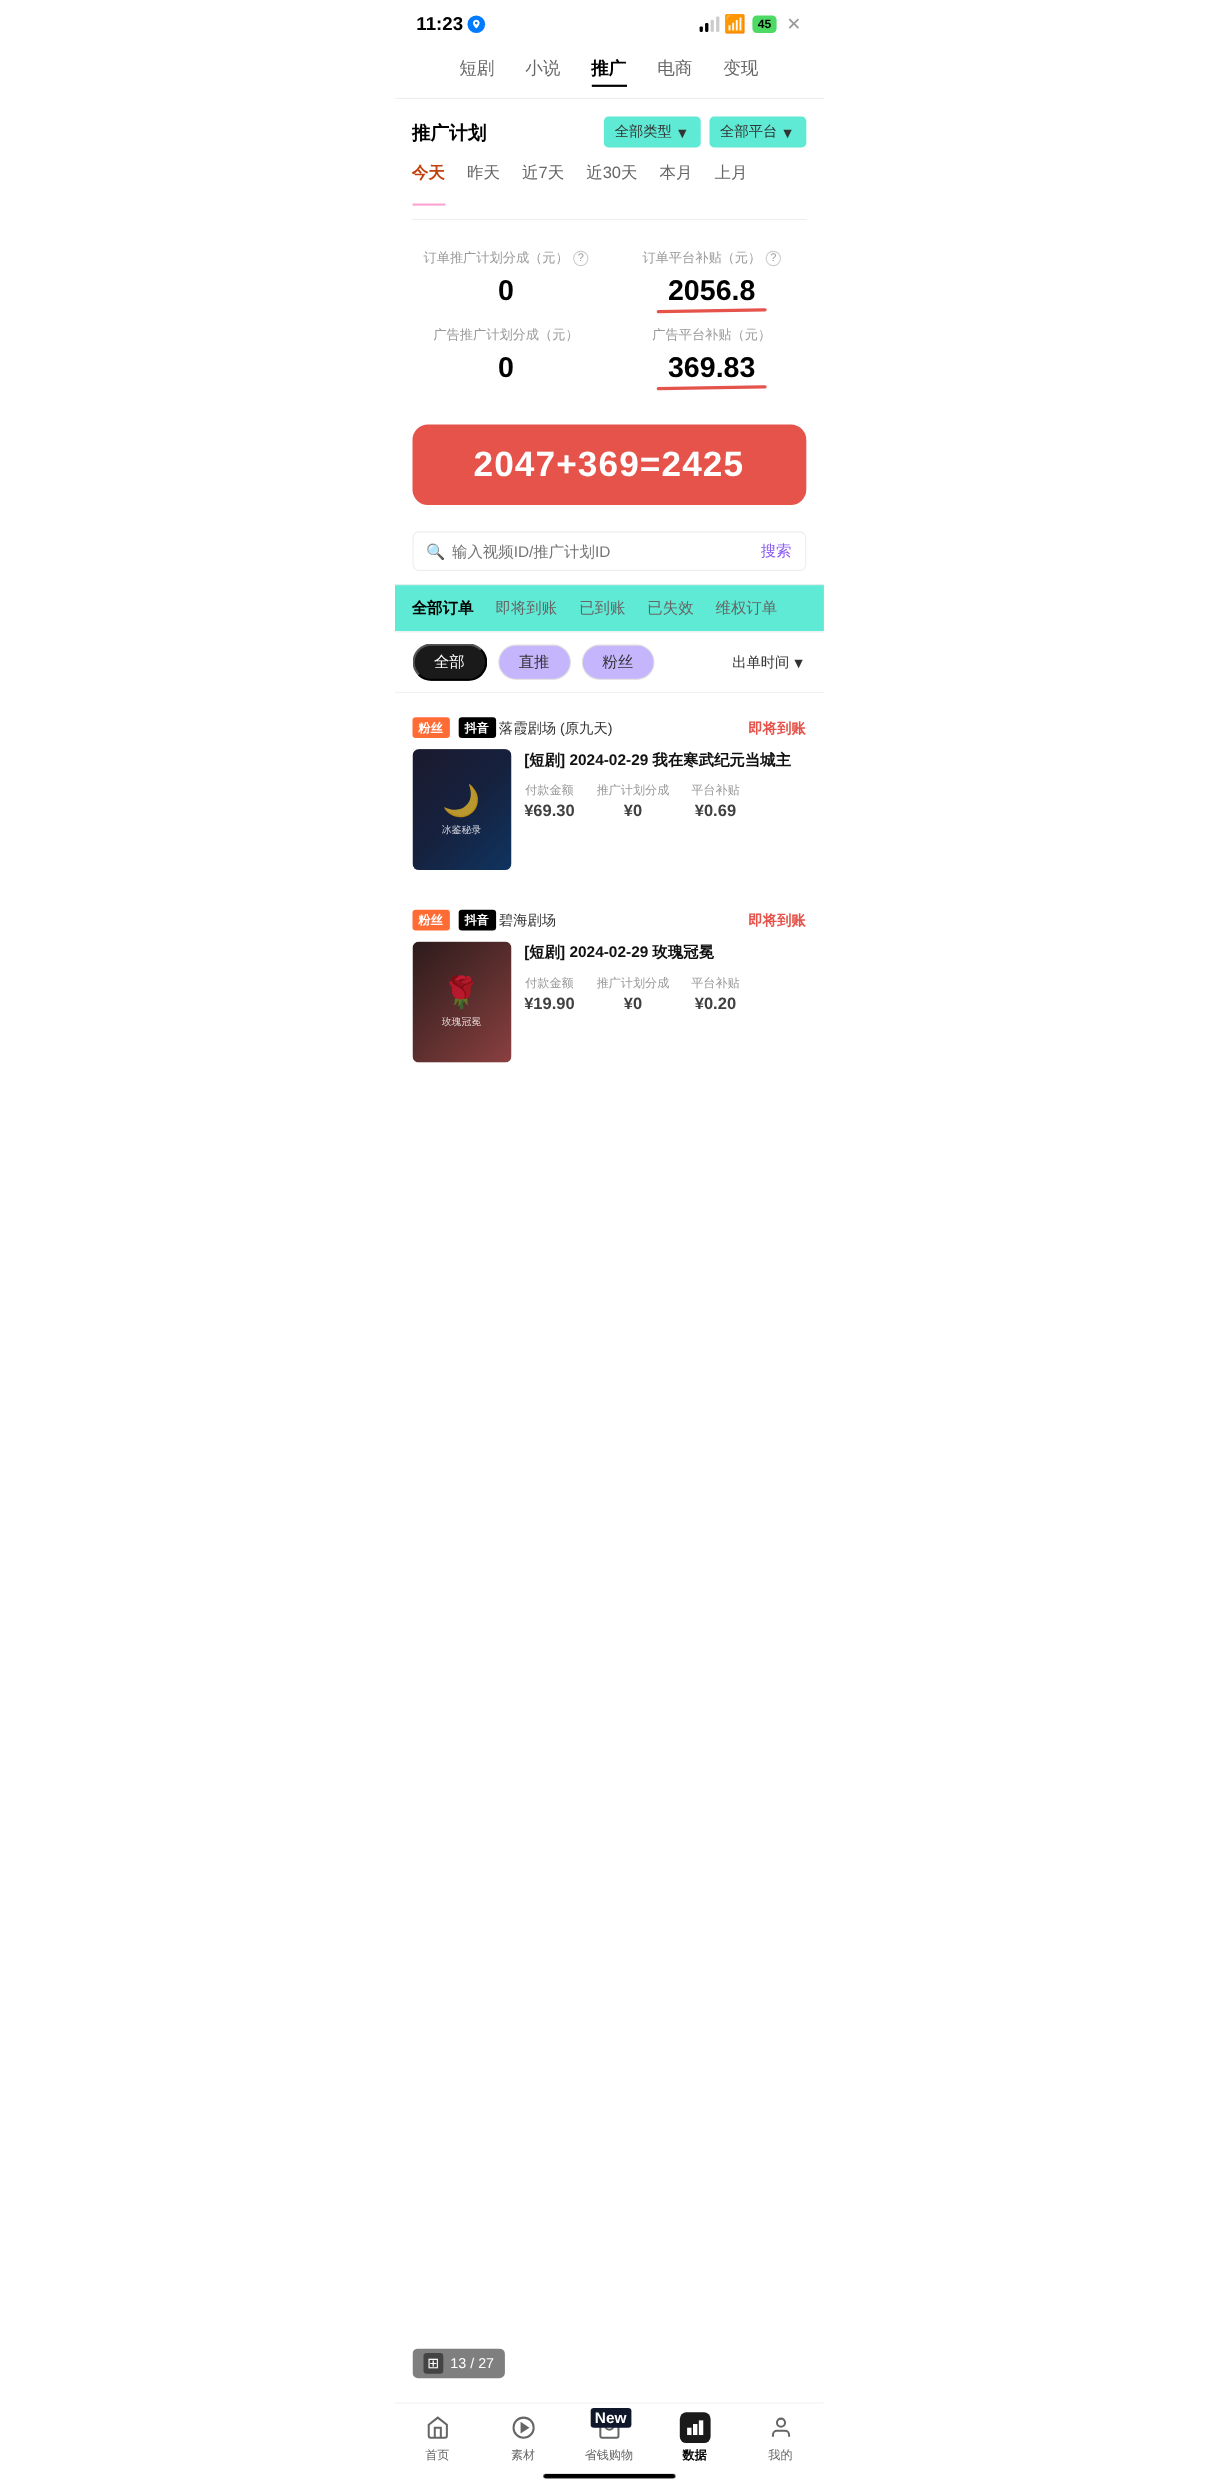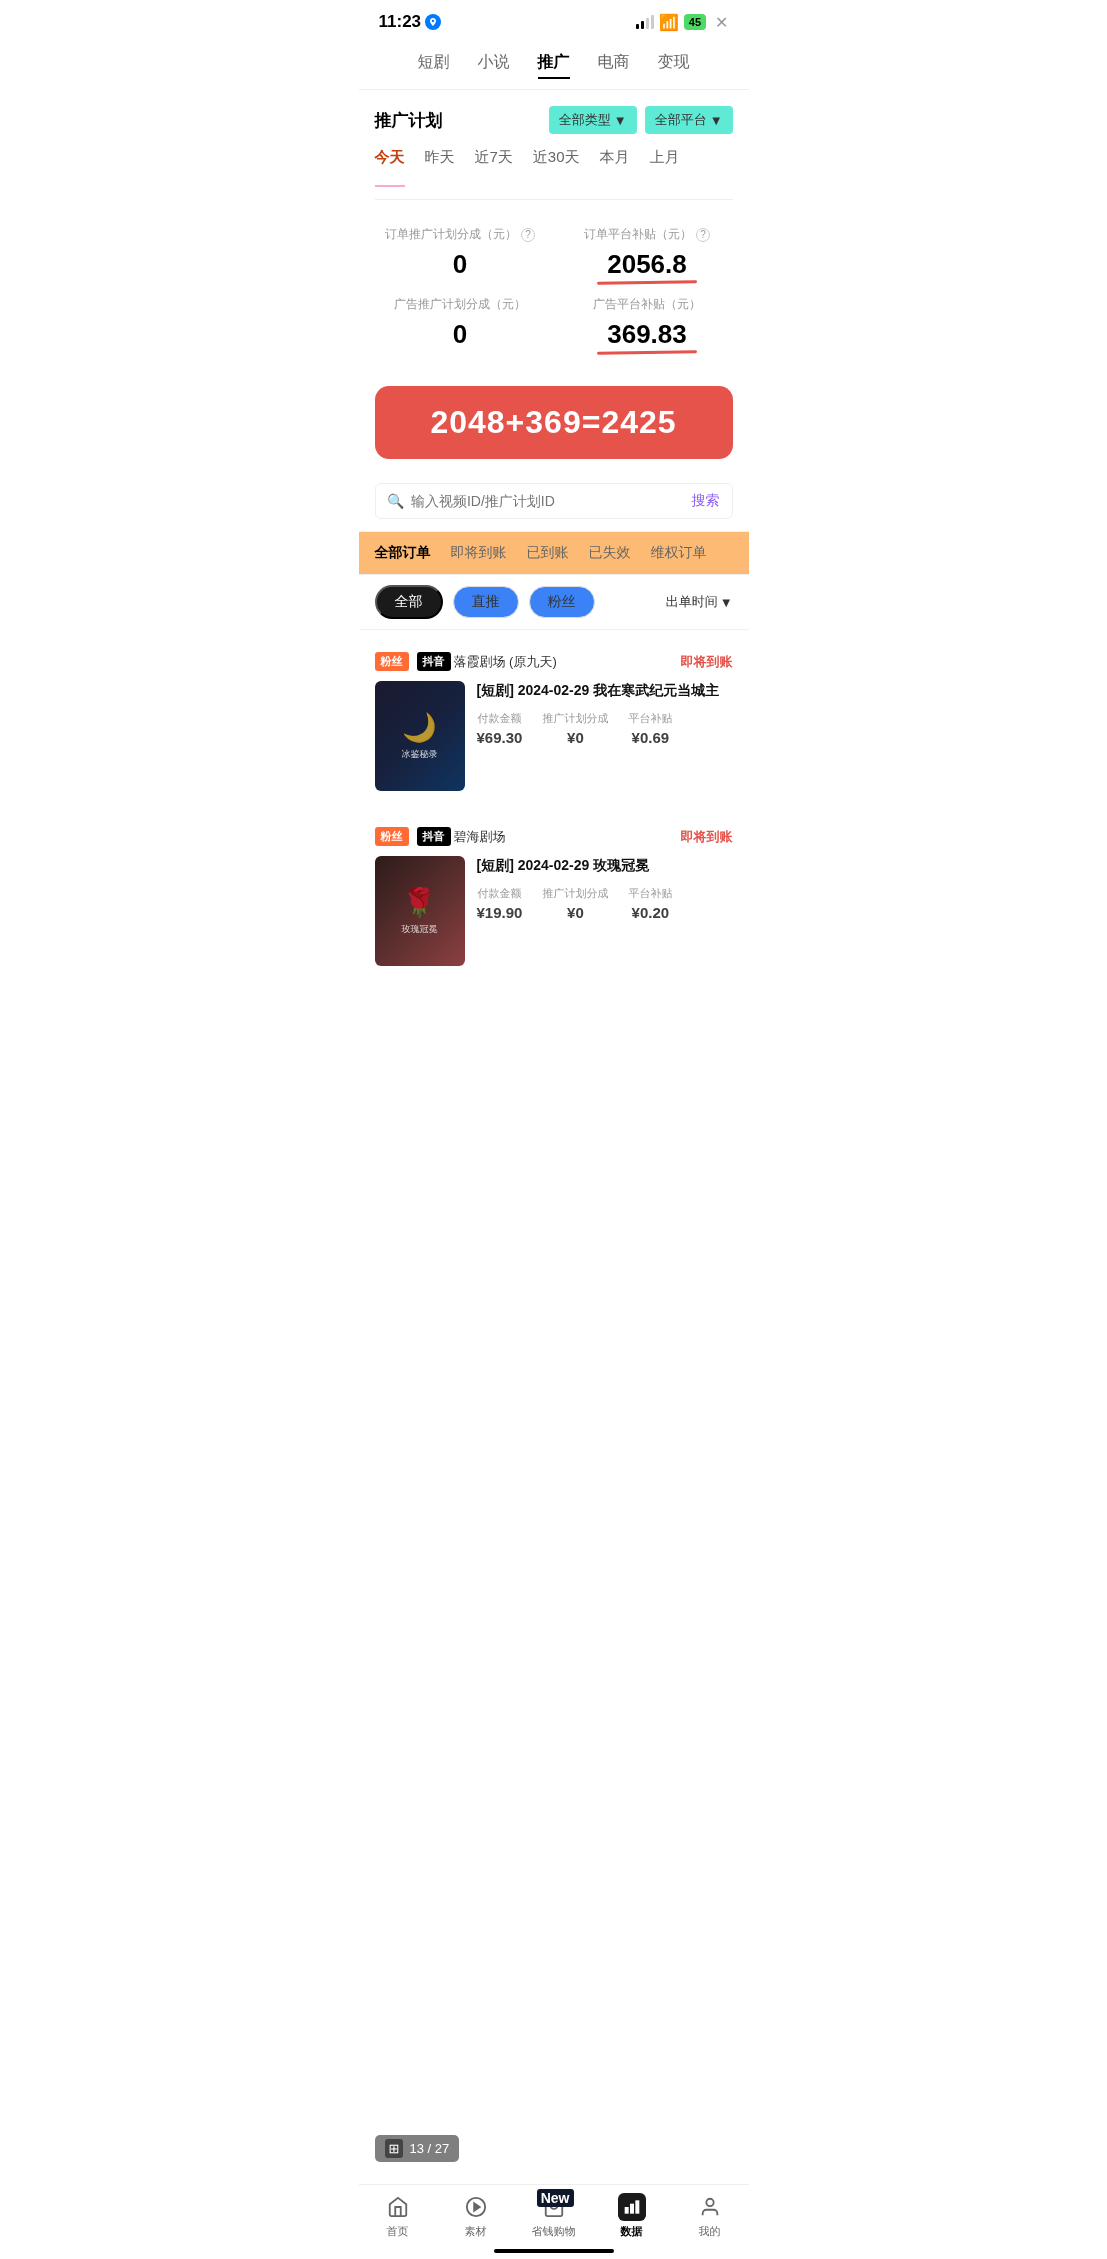--- a/index.html
+++ b/index.html
@@ -215,21 +215,21 @@
     .search-left {
       display: flex;
       align-items: center;
       gap: 6px;
       color: #aaa;
       font-size: 14px;
     }
 
     
     .order-tabs {
-      background: #fdba74;
+      background: #5eead4;
       display: flex;
       gap: 20px;
       padding: 12px 16px;
       border-top: 1px solid #f0f0f0;
     }
     .order-tab {
       font-size: 14px;
       color: #666;
       cursor: pointer;
     }
@@ -251,21 +251,21 @@
     }
     .filter-chip {
       background: #1a1a1a;
       color: #fff;
       border-radius: 20px;
       padding: 6px 18px;
       font-size: 14px;
       cursor: pointer;
     }
     .filter-chip.outline {
-      background: #3b82f6;
+      background: #c4b5fd;
       color: #333;
       border: 1px solid #ddd;
     }
     .sort-btn {
       margin-left: auto;
       font-size: 13px;
       color: #333;
       cursor: pointer;
       display: flex;
       align-items: center;
@@ -557,21 +557,21 @@
         <div class="stat-value highlight-annotation">
           <span class="underline-red">
             <span>369.83</span>
           </span>
         </div>
       </div>
     </div>
   </div>
 
   <div class="promo-banner">
-    <div class="promo-text">2048+369=2425</div>
+    <div class="promo-text">2047+369=2425</div>
   </div>
 
   <div class="search-bar-container">
     <div class="search-bar">
       <div class="search-left">
         <span>🔍</span>
         <input type="text" style="border: none; outline: none; font-size: 14px; color: rgb(170, 170, 170); background: transparent; width: 220px;" placeholder="输入视频ID/推广计划ID">
       </div>
       <button style="border:none;background:none;cursor:pointer;font-size:14px;font-weight:500;color:#8b5cf6;">搜索</button>
     </div>

